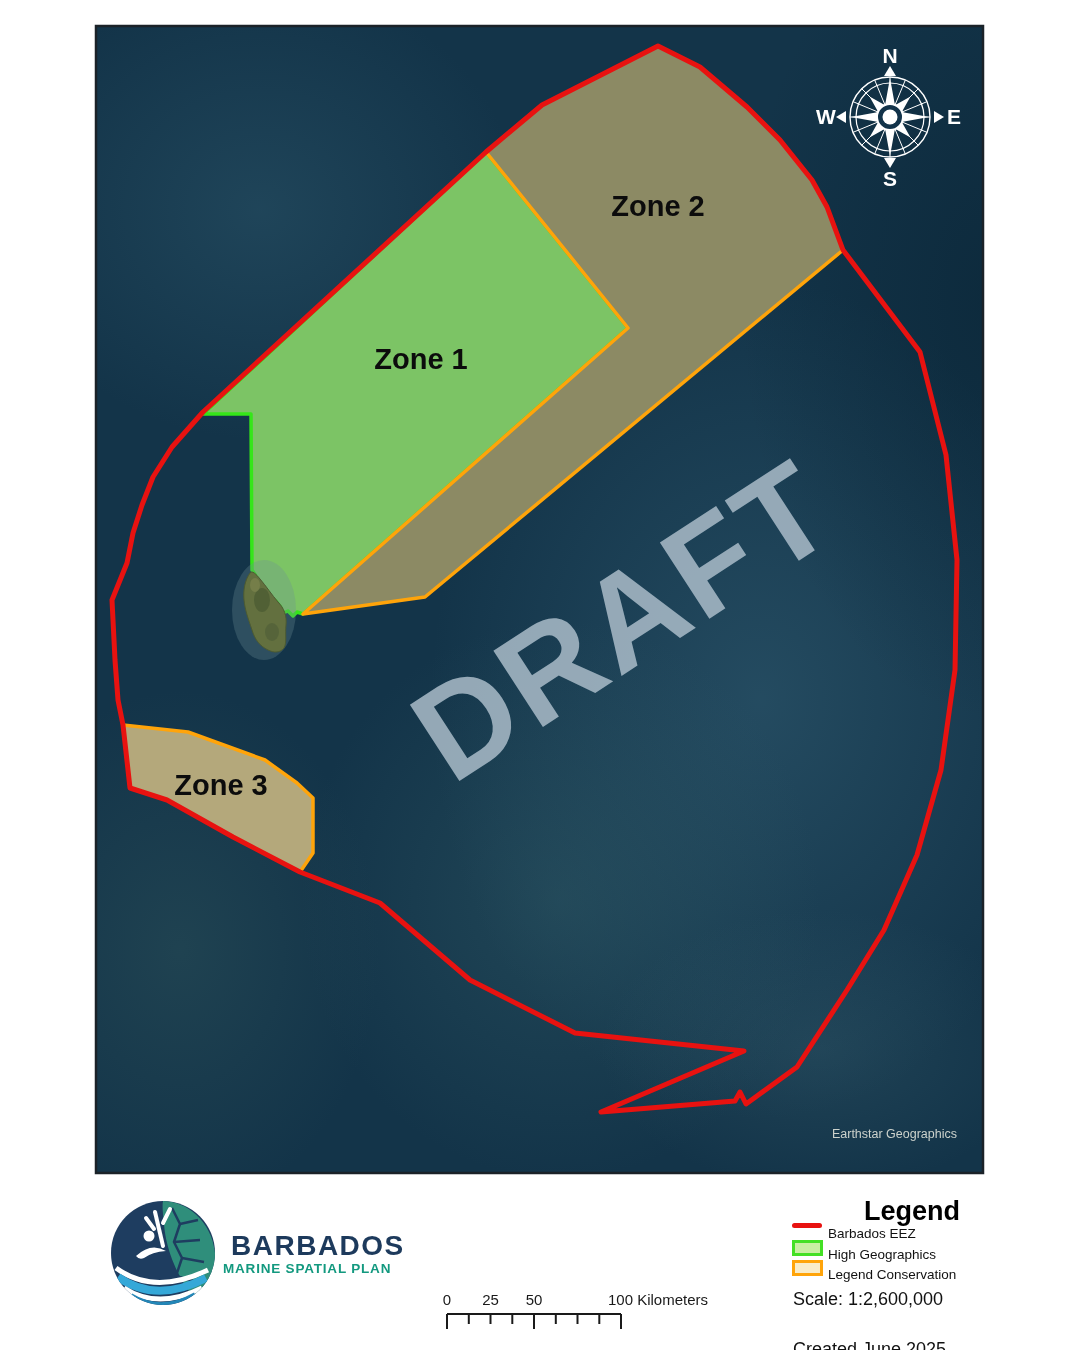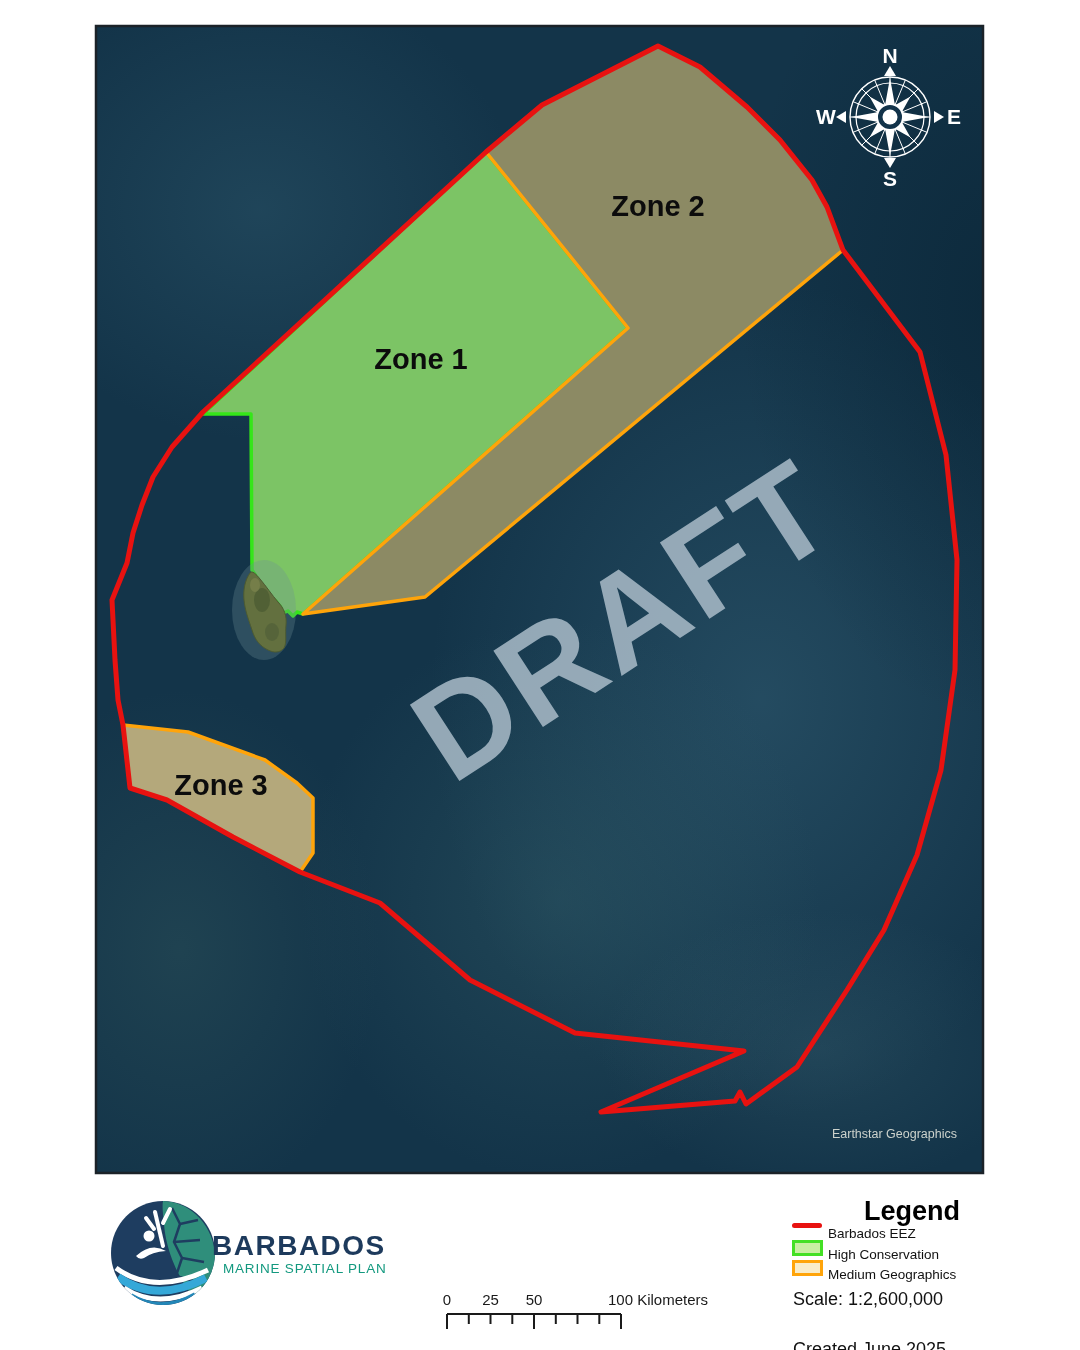--- a/index.html
+++ b/index.html
@@ -19,23 +19,23 @@
   .swatch-line{position:absolute;left:0;top:5px;width:30px;height:5px;background:#e81210;border-radius:3px;}
   .swatch-rect{position:absolute;left:0;top:1px;width:25px;height:10px;}
   .swatch-green{background:#c9efa3;border:3px solid #44e025;}
   .swatch-tan{background:#f9ecc9;border:3px solid #ffa40a;}
   .scale-note{position:absolute;left:793px;font-size:18px;color:#111;}
   
   #scalebar{position:absolute;left:430px;top:1285px;}
   #scalebar text{font-size:15px;fill:#1a1a1a;}
   
   #logo-mark{position:absolute;left:106px;top:1196px;}
-  .logo-title{position:absolute;left:212px;top:1230px;font-size:28px;font-weight:bold;
+  .logo-title{position:absolute;left:231px;top:1230px;font-size:28px;font-weight:bold;
       letter-spacing:1.5px;color:#1d3a5c;}
-  .logo-subtitle{position:absolute;left:223px;top:1261px;font-size:13.5px;font-weight:normal;
+  .logo-subtitle{position:absolute;left:223px;top:1261px;font-size:13.5px;font-weight:bold;
       letter-spacing:0.8px;color:#13997f;text-align:center;}
 </style>
 </head>
 <body>
 
 <div id="page">
 
   <svg id="map-svg" width="1080" height="1350" viewBox="0 0 1080 1350">
     <defs>
       <clipPath id="mapClip">
@@ -158,25 +158,25 @@
   </svg>
 
   <div class="legend-title">Legend</div>
 
   <div class="legend-row" style="top:1218px;">
     <div class="swatch-line"></div>
     <div class="legend-label">Barbados EEZ</div>
   </div>
   <div class="legend-row" style="top:1239px;">
     <div class="swatch-rect swatch-green"></div>
-    <div class="legend-label">High Conservation</div>
+    <div class="legend-label">High Geographics</div>
   </div>
   <div class="legend-row" style="top:1259px;">
     <div class="swatch-rect swatch-tan"></div>
-    <div class="legend-label">Medium Geographics</div>
+    <div class="legend-label">Legend Conservation</div>
   </div>
 
   <div class="scale-note" style="top:1289px;">Scale: 1:2,600,000</div>
   <div class="scale-note" style="top:1312px;margin-top:27px;">Created June 2025</div>
 
   <svg id="scalebar" width="320" height="50" viewBox="0 0 320 50">
     <g stroke="#1a1a1a" stroke-width="2" fill="none">
       <line x1="17" y1="29" x2="191" y2="29"></line>
       <line x1="17" y1="29" x2="17" y2="44"></line>
       <line x1="38.8" y1="29" x2="38.8" y2="39"></line>

